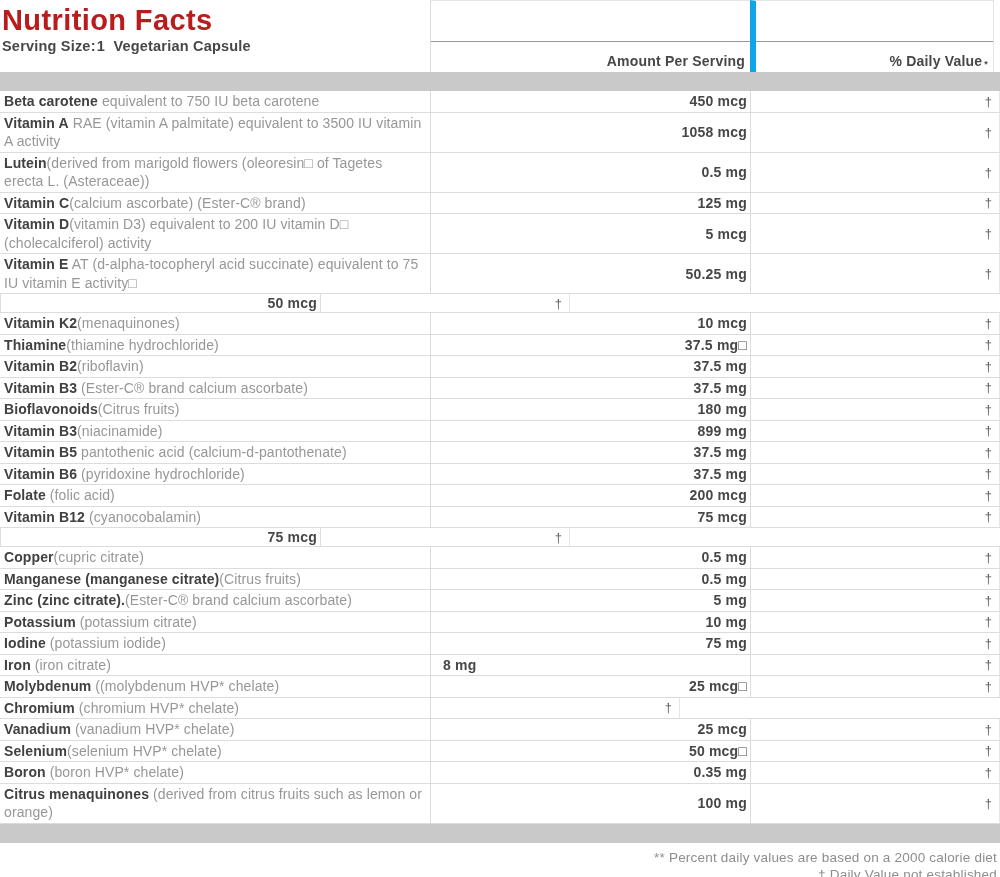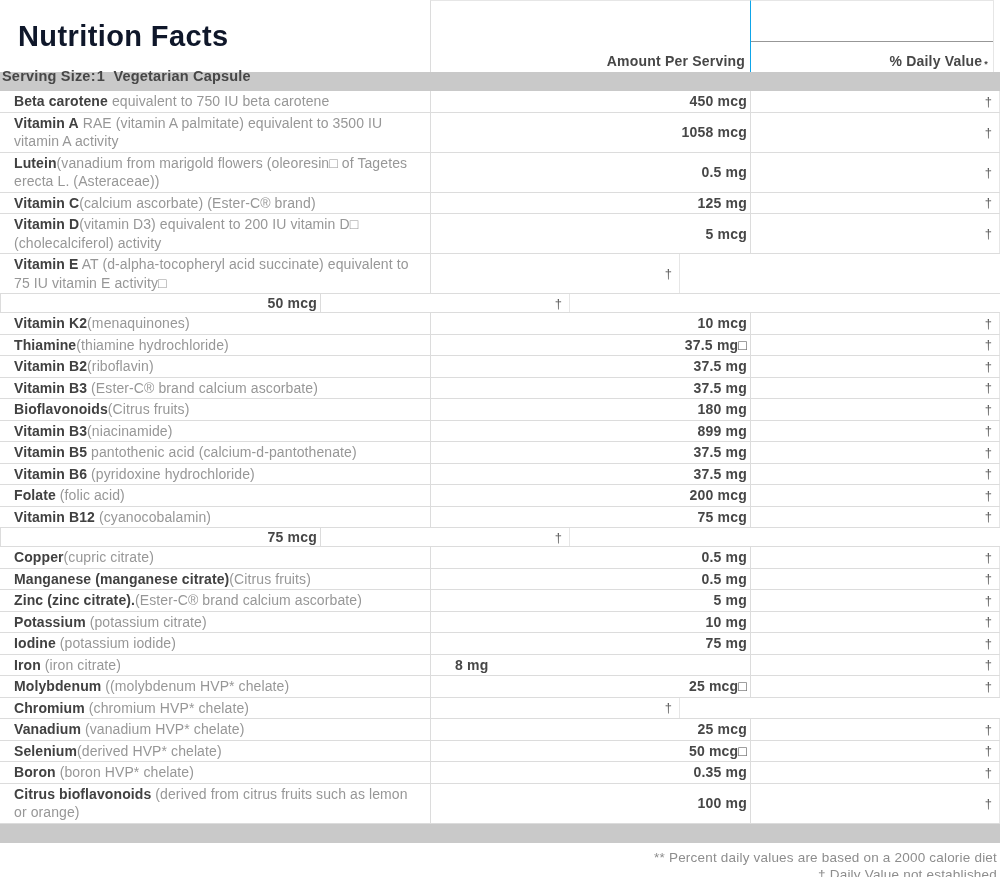--- a/index.html
+++ b/index.html
@@ -2,39 +2,39 @@
 <html><head>
 <meta charset="utf-8">
 <style>
   html,body{margin:0;padding:0;background:#ffffff;}
   body{width:1000px;min-height:877px;font-family:"Liberation Sans","DejaVu Sans",sans-serif;color:#3f3f3f;-webkit-font-smoothing:antialiased;}
   .nf{width:1000px;}
 
   
   .nf-head{display:flex;height:72px;}
   .nf-head .hc1{width:430px;box-sizing:border-box;padding:4px 0 0 2px;}
-  .nf-head .hc2{width:320px;box-sizing:border-box;border-left:1px solid #dcdcdc;border-top:1px solid #e6e6e6;display:flex;flex-direction:row;}
-  .nf-head .hc3{width:244px;box-sizing:border-box;border-left:1px solid #0ea5e9;border-top:1px solid #e6e6e6;border-right:1px solid #e6e6e6;display:flex;flex-direction:column;}
+  .nf-head .hc2{width:320px;box-sizing:border-box;border-left:1px solid #dcdcdc;border-top:1px solid #e6e6e6;display:flex;flex-direction:column;}
+  .nf-head .hc3{width:244px;box-sizing:border-box;border-left:6px solid #0ea5e9;border-top:1px solid #e6e6e6;border-right:1px solid #e6e6e6;display:flex;flex-direction:column;}
   .colspacer{height:40px;border-bottom:1px solid #979797;}
   .collabel{flex:1;display:flex;align-items:flex-end;justify-content:flex-end;font-weight:bold;font-size:14px;color:#474747;padding:0 5px 3px 0;letter-spacing:.2px;}
   .collabel sup{font-size:9px;margin-left:2px;line-height:1;}
-  .nf-title{font-size:29px;font-weight:bold;color:#0f172a;letter-spacing:.4px;line-height:32px;margin:16px;}
+  .nf-title{font-size:29px;font-weight:bold;color:#b91c1c;letter-spacing:.4px;line-height:32px;margin:0;}
   .nf-serving{font-size:14.5px;font-weight:bold;color:#474747;white-space:pre-wrap;margin-top:2px;letter-spacing:.2px;}
   .nf-serving .sv{margin-left:1px;}
 
   
   .gray-bar{height:19px;background:#c9c9c9;}
 
   
   .row{display:flex;border-bottom:1px solid #dcdcdc;}
-  .row .c1{width:430px;box-sizing:border-box;padding:1px 6px 1px 14px;font-size:14px;line-height:18.5px;letter-spacing:.1px;}
+  .row .c1{width:430px;box-sizing:border-box;padding:1px 6px 1px 4px;font-size:14px;line-height:18.5px;letter-spacing:.1px;}
   .row .c1 .nm{font-weight:bold;color:#414141;white-space:pre-wrap;}
   .row .c1 .ds{color:#979797;white-space:pre-wrap;}
   .row .c2{width:320px;box-sizing:border-box;border-left:1px solid #dcdcdc;font-size:14px;font-weight:bold;color:#474747;text-align:right;padding:1px 3px 1px 0;display:flex;align-items:center;justify-content:flex-end;letter-spacing:.2px;}
-  .row .c2.left{justify-content:flex-start;padding-left:24px;text-align:center;}
+  .row .c2.left{justify-content:flex-start;padding-left:12px;text-align:center;}
   .row .c3{width:250px;box-sizing:border-box;border-left:1px solid #dcdcdc;border-right:1px solid #e6e6e6;font-size:13px;color:#606060;text-align:right;padding:1px 7px 1px 0;display:flex;align-items:center;justify-content:flex-end;}
 
   
   .footnotes{text-align:right;color:#8d8d8d;font-size:13.5px;line-height:17px;padding:6px 3px 5px 0;letter-spacing:.2px;}
 </style>
 </head>
 <body>
 
 <div class="nf">
 
@@ -63,36 +63,37 @@
         <div class="c1"><span class="nm">Beta carotene</span><span class="ds"> equivalent to 750 IU beta carotene</span></div>
         <div class="c2">450 mcg</div>
         <div class="c3">†</div>
       </div>
       <div class="row">
         <div class="c1"><span class="nm">Vitamin A</span><span class="ds"> RAE (vitamin A palmitate) equivalent to 3500 IU vitamin A activity</span></div>
         <div class="c2">1058 mcg</div>
         <div class="c3">†</div>
       </div>
       <div class="row">
-        <div class="c1"><span class="nm">Lutein</span><span class="ds">(vanadium from marigold flowers (oleoresin□ of Tagetes erecta L. (Asteraceae))</span></div>
+        <div class="c1"><span class="nm">Lutein</span><span class="ds">(derived from marigold flowers (oleoresin□ of Tagetes erecta L. (Asteraceae))</span></div>
         <div class="c2">0.5 mg</div>
         <div class="c3">†</div>
       </div>
       <div class="row">
         <div class="c1"><span class="nm">Vitamin C</span><span class="ds">(calcium ascorbate) (Ester-C® brand)</span></div>
         <div class="c2">125 mg</div>
         <div class="c3">†</div>
       </div>
       <div class="row">
         <div class="c1"><span class="nm">Vitamin D</span><span class="ds">(vitamin D3) equivalent to 200 IU vitamin D□ (cholecalciferol) activity</span></div>
         <div class="c2">5 mcg</div>
         <div class="c3">†</div>
       </div>
       <div class="row">
         <div class="c1"><span class="nm">Vitamin E</span><span class="ds"> AT (d-alpha-tocopheryl acid succinate) equivalent to 75 IU vitamin E activity□</span></div>
+        <div class="c2">50.25 mg</div>
         <div class="c3">†</div>
       </div>
       <div class="row">
         <div class="c2">50 mcg</div>
         <div class="c3">†</div>
       </div>
       <div class="row">
         <div class="c1"><span class="nm">Vitamin K2</span><span class="ds">(menaquinones)</span></div>
         <div class="c2">10 mcg</div>
         <div class="c3">†</div>
@@ -184,31 +185,31 @@
       <div class="row">
         <div class="c1"><span class="nm">Chromium</span><span class="ds"> (chromium HVP* chelate)</span></div>
         <div class="c3">†</div>
       </div>
       <div class="row">
         <div class="c1"><span class="nm">Vanadium</span><span class="ds"> (vanadium HVP* chelate)</span></div>
         <div class="c2">25 mcg</div>
         <div class="c3">†</div>
       </div>
       <div class="row">
-        <div class="c1"><span class="nm">Selenium</span><span class="ds">(derived HVP* chelate)</span></div>
+        <div class="c1"><span class="nm">Selenium</span><span class="ds">(selenium HVP* chelate)</span></div>
         <div class="c2">50 mcg□</div>
         <div class="c3">†</div>
       </div>
       <div class="row">
         <div class="c1"><span class="nm">Boron</span><span class="ds"> (boron HVP* chelate)</span></div>
         <div class="c2">0.35 mg</div>
         <div class="c3">†</div>
       </div>
       <div class="row">
-        <div class="c1"><span class="nm">Citrus bioflavonoids</span><span class="ds"> (derived from citrus fruits such as lemon or orange)</span></div>
+        <div class="c1"><span class="nm">Citrus menaquinones</span><span class="ds"> (derived from citrus fruits such as lemon or orange)</span></div>
         <div class="c2">100 mg</div>
         <div class="c3">†</div>
       </div>
     </div>
 
   <div class="gray-bar"></div>
 
   <div class="footnotes" id="footnotes">
       <div>** Percent daily values are based on a 2000 calorie diet</div>
       <div>† Daily Value not established</div>

